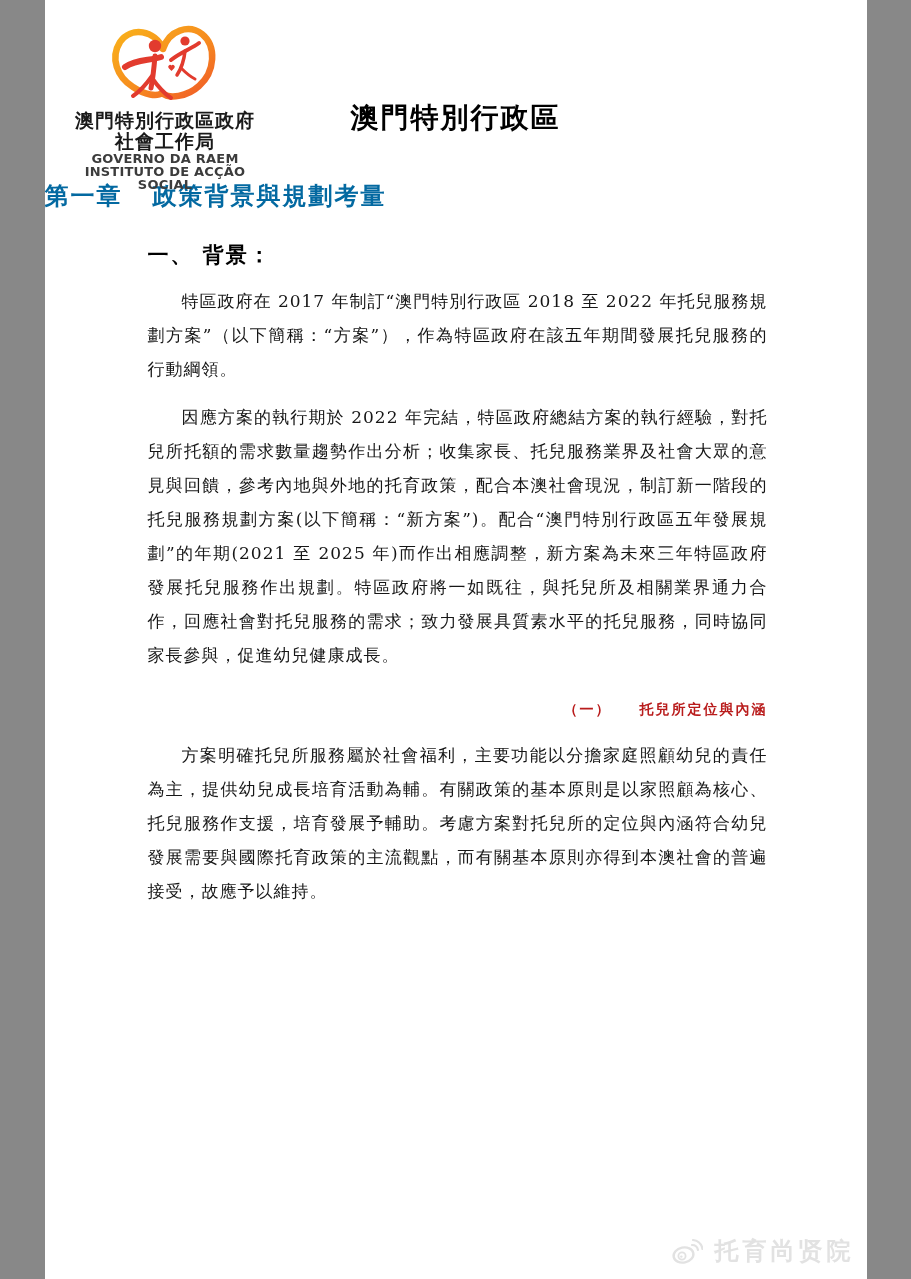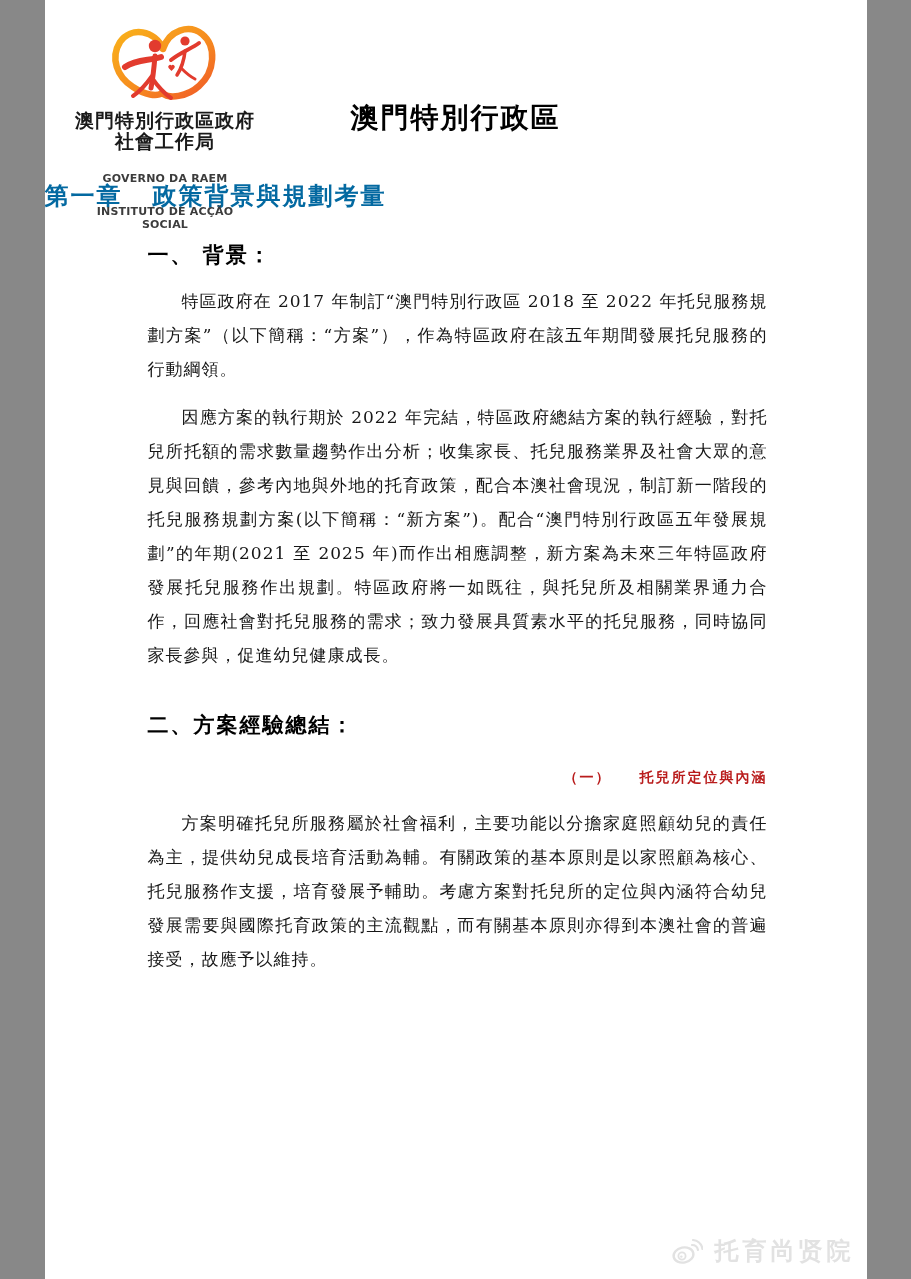--- a/index.html
+++ b/index.html
@@ -13,21 +13,21 @@
     color:#141414;
   }
   
   .logo-block{
     position:absolute;left:28px;top:16px;width:185px;
     text-align:center;
     font-family:"DejaVu Sans","Liberation Sans",sans-serif;
   }
   .logo-heart{display:block;margin:0 auto 2px auto;}
   .org-cn{font-size:19px;font-weight:bold;color:#1a1a1a;line-height:21px;letter-spacing:1px;}
-  .org-pt{font-size:11px;font-weight:bold;color:#3c3c3c;line-height:13px;letter-spacing:0.2px;margin-top:20px;}
+  .org-pt{font-size:13px;font-weight:bold;color:#3c3c3c;line-height:13px;letter-spacing:0.2px;}
   
   .title-block{
     padding-top:98px;
     text-align:center;
     font-weight:bold;
     font-size:28px;
     line-height:40px;
     letter-spacing:2px;
     color:#000;
   }
@@ -114,21 +114,20 @@
   <div class="chapter">
     <span class="chapter-num">第一章</span><span>政策背景與規劃考量</span>
   </div>
 
   <div class="content">
 
     <h3 class="sec-heading">一、 背景：</h3>
     <p class="para">特區政府在 2017 年制訂“澳門特別行政區 2018 至 2022 年托兒服務規劃方案”（以下簡稱：“方案”），作為特區政府在該五年期間發展托兒服務的行動綱領。</p>
     <p class="para">因應方案的執行期於 2022 年完結，特區政府總結方案的執行經驗，對托兒所托額的需求數量趨勢作出分析；收集家長、托兒服務業界及社會大眾的意見與回饋，參考內地與外地的托育政策，配合本澳社會現況，制訂新一階段的托兒服務規劃方案(以下簡稱：“新方案”)。配合“澳門特別行政區五年發展規劃”的年期(2021 至 2025 年)而作出相應調整，新方案為未來三年特區政府發展托兒服務作出規劃。特區政府將一如既往，與托兒所及相關業界通力合作，回應社會對托兒服務的需求；致力發展具質素水平的托兒服務，同時協同家長參與，促進幼兒健康成長。</p>
 
-    <h3 class="sec-heading gap-before">二、方案經驗總結：</h3>
 
     <h4 class="sub-heading">
       <span class="sub-num">（一）</span><span>托兒所定位與內涵</span>
     </h4>
     <p class="para">方案明確托兒所服務屬於社會福利，主要功能以分擔家庭照顧幼兒的責任為主，提供幼兒成長培育活動為輔。有關政策的基本原則是以家照顧為核心、托兒服務作支援，培育發展予輔助。考慮方案對托兒所的定位與內涵符合幼兒發展需要與國際托育政策的主流觀點，而有關基本原則亦得到本澳社會的普遍接受，故應予以維持。</p>
 
   </div>
 
   <div class="watermark">
     <svg width="32" height="28" viewBox="0 0 32 28" aria-hidden="true">

